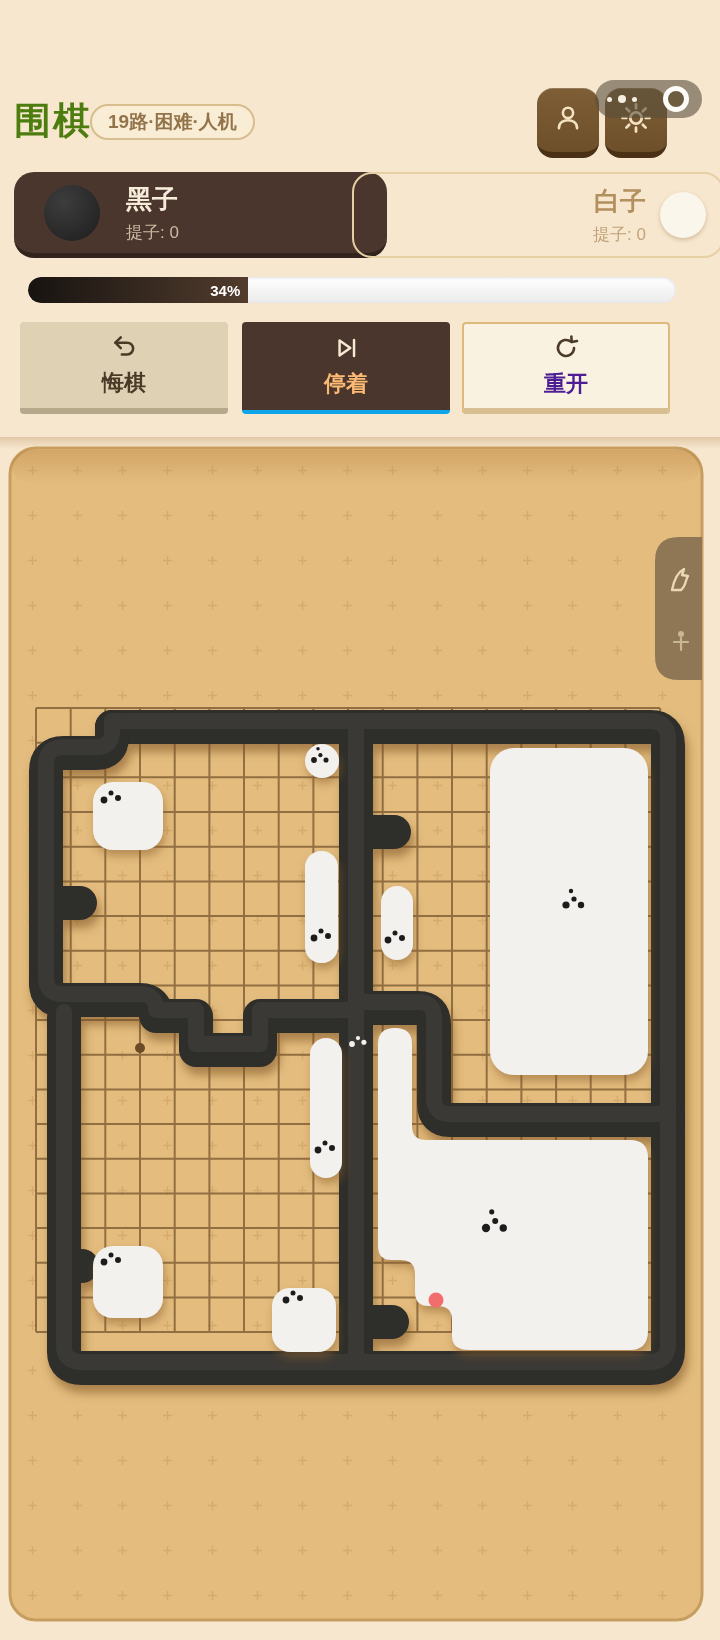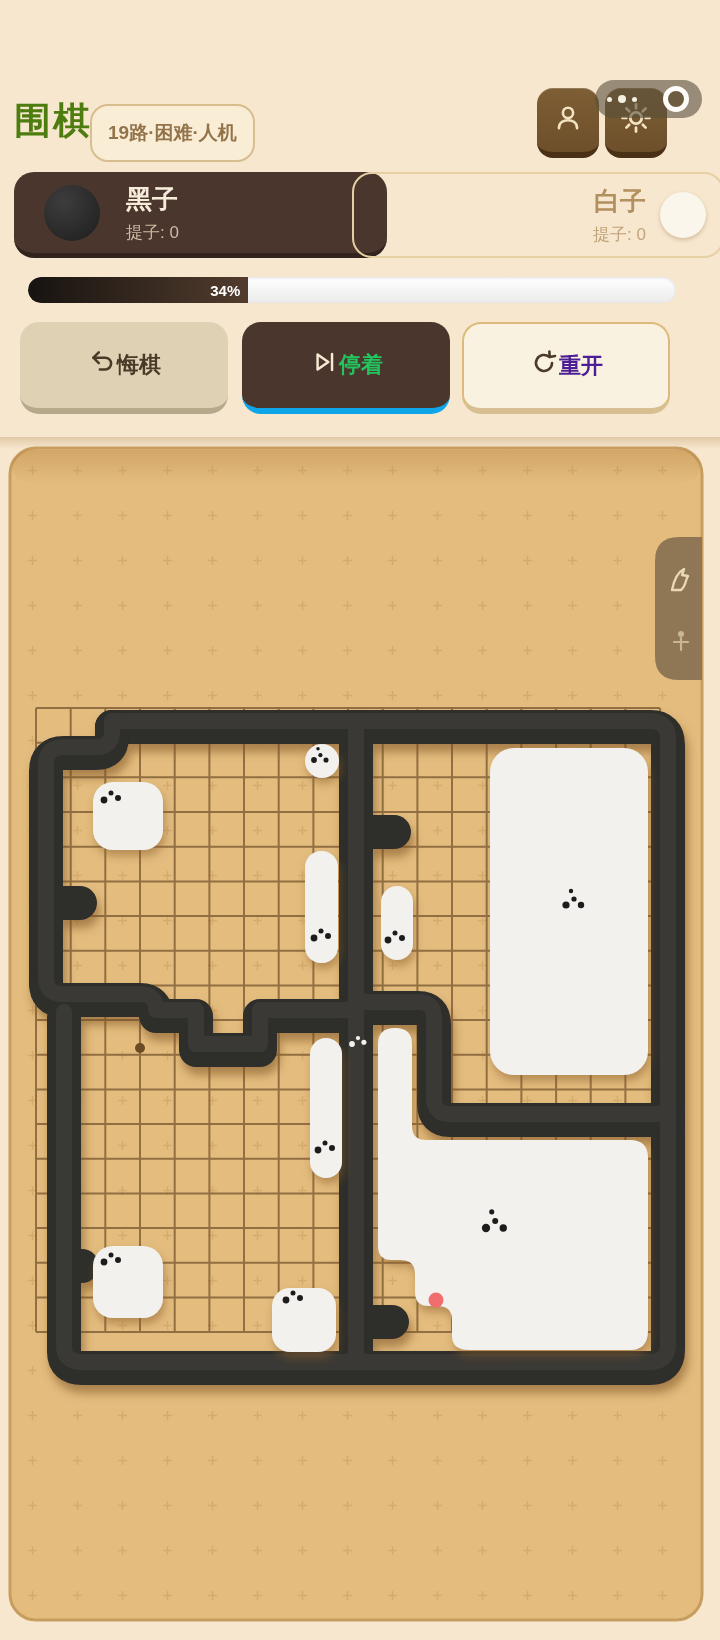--- a/index.html
+++ b/index.html
@@ -1,20 +1,20 @@
 <!DOCTYPE html>
 <html><head>
 <meta charset="utf-8">
 <style>
   html,body{margin:0;padding:0;}
   body{font-family:"Liberation Sans",sans-serif;background:#f7e7cf;}
   .page{position:relative;width:720px;height:1640px;overflow:hidden;background:#f7e7cf;}
   
   .title{position:absolute;left:14px;top:96px;font-size:37px;font-weight:800;color:#4d7c0f;letter-spacing:2px;}
-  .badge{position:absolute;left:90px;top:104px;height:32px;line-height:32px;padding:11px 16px;
+  .badge{position:absolute;left:90px;top:104px;height:32px;line-height:32px;padding:0 16px;
          border:2px solid #d8bd8e;border-radius:18px;background:rgba(252,242,220,.55);
          color:#93734a;font-size:19px;font-weight:700;}
   .sq-btn{position:absolute;top:88px;width:62px;height:64px;border-radius:16px;
           background:linear-gradient(#7d5e35,#6d4f2a);border-bottom:6px solid #4a3116;
           box-shadow:inset 0 1px 0 rgba(255,255,255,.18);display:flex;align-items:center;justify-content:center;}
   .btn-profile{left:537px;} .btn-settings{left:605px;}
   .cam-pill{position:absolute;left:595px;top:80px;width:107px;height:38px;border-radius:20px;
             background:rgba(88,78,60,.60);display:flex;align-items:center;}
   .cam-dots{margin-left:12px;display:flex;align-items:center;gap:6px;}
   .cam-dots i{display:block;border-radius:50%;background:#f5efe2;}
@@ -37,25 +37,25 @@
   .card-black .pname{color:#f7ecd9;} .card-black .pcapt{color:#cdb9a4;}
   .card-white .ptext{text-align:right;}
   .card-white .pname{color:#b3905f;} .card-white .pcapt{color:#c0a379;}
   
   .pbar{position:absolute;left:28px;top:277px;width:648px;height:26px;border-radius:13px;
         background:linear-gradient(#ffffff,#ebebeb);box-shadow:inset 0 1px 3px rgba(0,0,0,.12);overflow:hidden;}
   .pfill{height:100%;width:34%;border-radius:13px 0 0 13px;
          background:linear-gradient(90deg,#171310,#523c2d);display:flex;align-items:center;justify-content:flex-end;}
   .plabel{color:#fff;font-size:15px;font-weight:700;padding-right:8px;}
   
-  .act{position:absolute;top:322px;width:208px;height:92px;border-radius:19px;box-sizing:border-box;
-       display:flex;flex-direction:row;align-items:center;justify-content:center;gap:0;
+  .act{position:absolute;top:322px;width:208px;height:92px;border-radius:4px;box-sizing:border-box;
+       display:flex;flex-direction:column;align-items:center;justify-content:center;gap:0;
        font-size:22px;font-weight:800;}
   .act-undo{left:20px;background:#ded1b4;border-bottom:6px solid #b6a98b;color:#4a3a28;}
-  .act-pass{left:242px;background:#4a362c;border-bottom:6px solid #0ea5e9;color:#22c55e;}
+  .act-pass{left:242px;background:#4a362c;border-bottom:4px solid #0ea5e9;color:#fdba74;}
   .act-restart{left:462px;background:#faf2e0;border:2px solid #ddba7b;border-bottom:6px solid #d8bf92;color:#4c1d95;}
   .hdr-shadow{position:absolute;left:0;top:437px;width:720px;height:12px;
               background:linear-gradient(rgba(185,145,90,.35),rgba(185,145,90,0));}
   .board-svg{position:absolute;left:0;top:0;}
   .txt{user-select:none;}
 </style>
 </head>
 <body>
 
 <div class="page">

